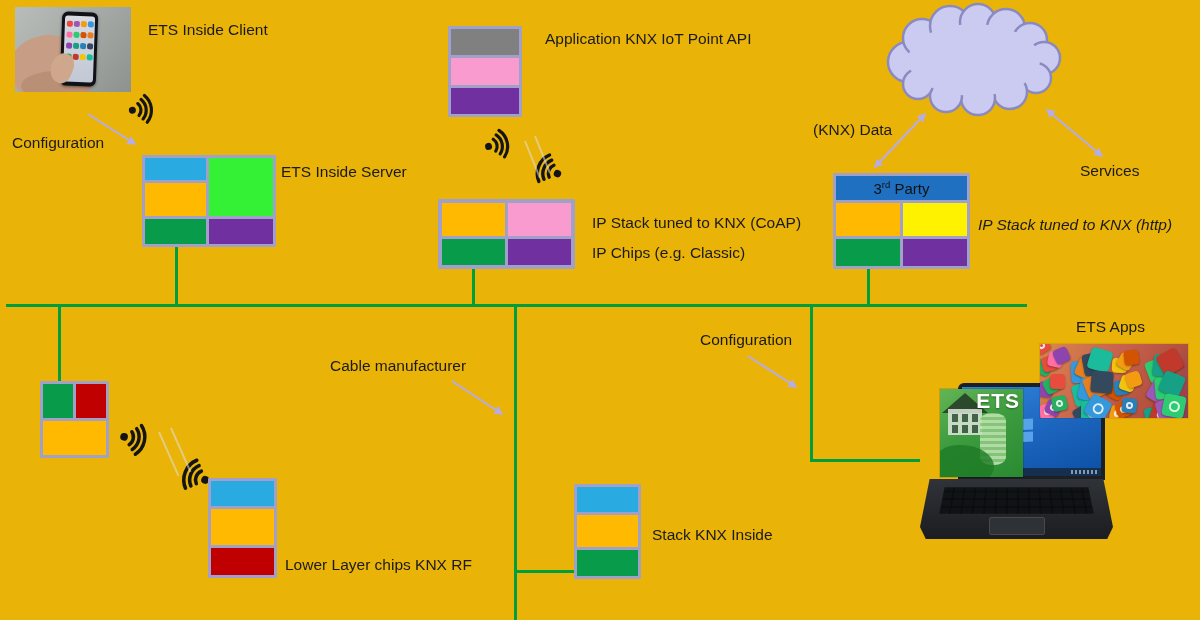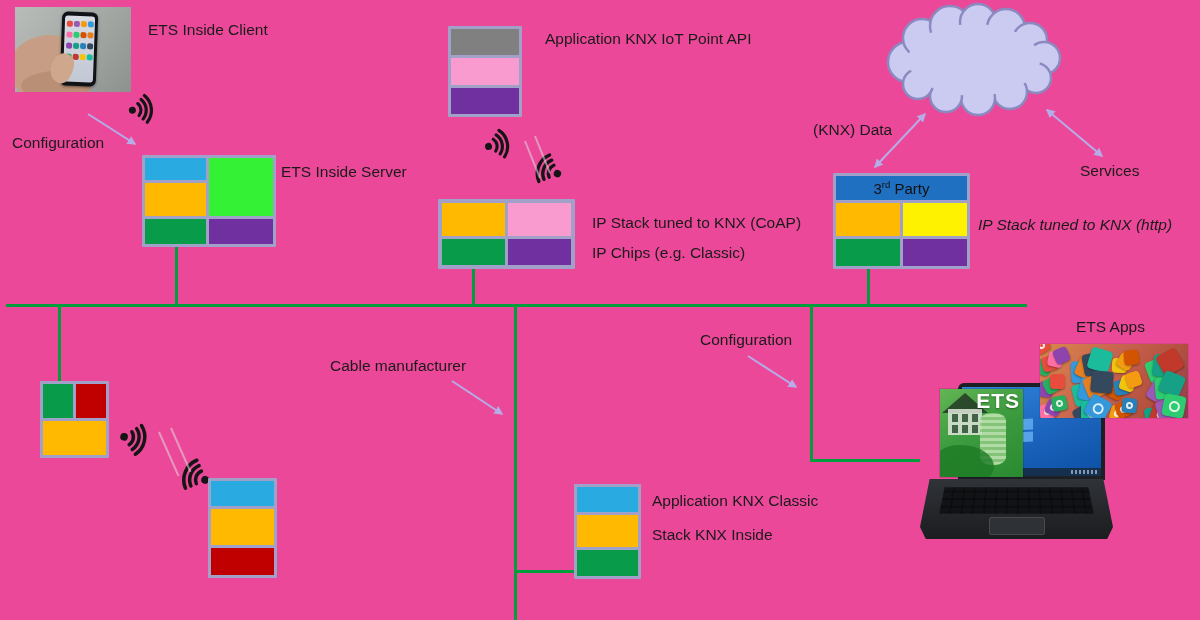--- a/index.html
+++ b/index.html
@@ -1,17 +1,17 @@
 <!DOCTYPE html>
 <html style="--cyan: #29ABE2; --gold: #FFB900; --yellow: #FFF200; --greendark: #089B49; --greenbright: #35F135; --purple: #7030A0; --pink: #FA9BCF; --gray: #808080; --red: #C00000; --blue: #1F70C1; --border: #A0A0C8; --cloudfill: #CBCBF2; --cloudstroke: #8A8AC0; --arrow: #B6ACE8; --wire: #009E3C; --text: #1A1A1A;"><head>
 <meta charset="utf-8">
 <style>
   html,body{margin:0;padding:0;background:#fff;}
   .canvas{
-    position:relative;width:1200px;height:620px;background:#ec4899;overflow:hidden;
+    position:relative;width:1200px;height:620px;background:#eab308;overflow:hidden;
     font-family:"Liberation Sans","DejaVu Sans",sans-serif;color:var(--text,#1a1a1a);
   }
   .lbl{position:absolute;font-size:15.5px;line-height:18px;white-space:nowrap;color:var(--text,#1a1a1a);}
   
   .wire{position:absolute;background:var(--wire,#009E3C);}
   
   .block{position:absolute;background:var(--border,#A0A0C8);display:grid;border-radius:1px;}
   .cell{width:100%;height:100%;}
   .c-cyan{background:var(--cyan);} .c-gold{background:var(--gold);} .c-yellow{background:var(--yellow);}
   .c-dkgreen{background:var(--greendark);} .c-brgreen{background:var(--greenbright);}
@@ -117,21 +117,21 @@
   <div class="lbl" style="left:281px;top:163px;">ETS Inside Server</div>
   <div class="lbl" style="left:545px;top:30px;">Application KNX IoT Point API</div>
   <div class="lbl" style="left:592px;top:214px;">IP Stack tuned to KNX (CoAP)</div>
   <div class="lbl" style="left:592px;top:244px;">IP Chips (e.g. Classic)</div>
   <div class="lbl" style="left:813px;top:121px;">(KNX) Data</div>
   <div class="lbl" style="left:1080px;top:162px;">Services</div>
   <div class="lbl" style="left:978px;top:216px;font-style:italic;">IP Stack tuned to KNX (http)</div>
   <div class="lbl" style="left:330px;top:357px;">Cable manufacturer</div>
   <div class="lbl" style="left:700px;top:331px;">Configuration</div>
   <div class="lbl" style="left:1076px;top:318px;">ETS Apps</div>
-  <div class="lbl" style="left:652px;top:492px;">Application KNX Classic</div>
+  <div class="lbl" style="left:285px;top:556px;">Lower Layer chips KNX RF</div>
   <div class="lbl" style="left:652px;top:526px;">Stack KNX Inside</div>
 
   <svg class="arr" style="left:84px;top:110px;" width="58" height="40">
     <line x1="4" y1="4" x2="51" y2="34" stroke="#B6ACE8" stroke-width="2" marker-end="url(#ah)"></line>
   </svg>
   <svg class="arr" style="left:868px;top:106px;" width="64" height="68">
     <line x1="7" y1="61" x2="57" y2="8" stroke="#B6ACE8" stroke-width="2" marker-start="url(#ah)" marker-end="url(#ah)"></line>
   </svg>
   <svg class="arr" style="left:1040px;top:102px;" width="70" height="62">
     <line x1="7" y1="8" x2="62" y2="54" stroke="#B6ACE8" stroke-width="2" marker-start="url(#ah)" marker-end="url(#ah)"></line>

